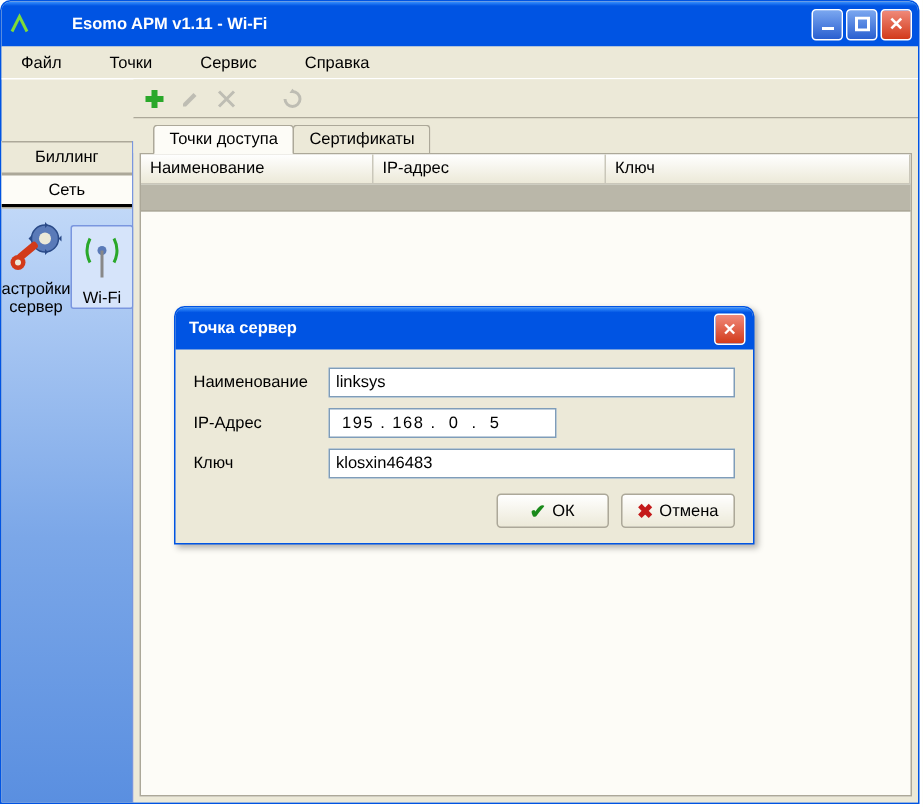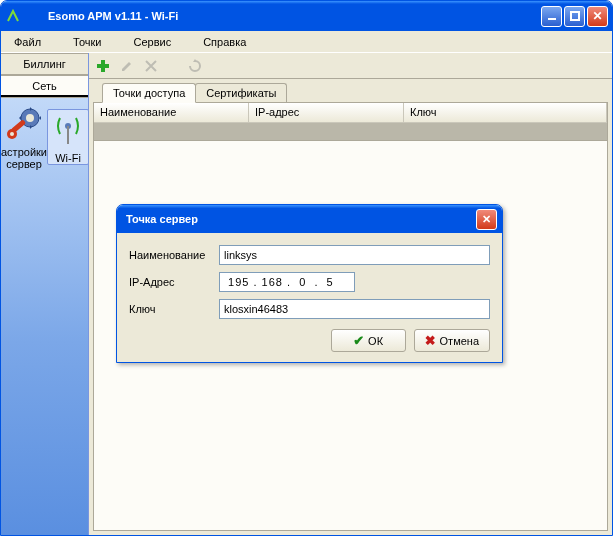--- a/index.html
+++ b/index.html
@@ -11,21 +11,21 @@
 .titlebar .t-title { flex: 1; margin-left: 22px; }
 .winbtns { display: flex; gap: 2px; }
 .winbtn { width: 21px; height: 21px; border-radius: 3px; border: 1px solid #fff; display: flex; align-items: center; justify-content: center; color: #fff; font-weight: bold; font-size: 12px; }
 .winbtn.min, .winbtn.max { background: linear-gradient(to bottom,#7aa7f0,#2a5fd0); }
 .winbtn.close { background: linear-gradient(to bottom,#f08a7a,#d23a1a); }
 
 .menubar { height: 22px; background: #ece9d8; display: flex; align-items: center; padding: 2px 6px; gap: 18px; border-bottom: 1px solid #fff; }
 .menuitem { padding: 2px 7px; cursor: default; }
 
 .appbody { display: flex; height: calc(100% - 52px); }
-.sidebar { width: 88px; background: linear-gradient(to bottom,#cfe2fb 0%, #7ba7e8 60%, #5a8fe0 100%); border-right: 1px solid #7a96df; display: flex; flex-direction: column; }
+.sidebar { width: 88px; background: linear-gradient(to bottom,#cfe2fb 0%, #7ba7e8 60%, #5a8fe0 100%); border-right: 1px solid #7a96df; display: flex; flex-direction: column; margin-top: 41px; }
 .side-top { background: #ece9d8; border-bottom: 1px solid #aca899; }
 .side-btn { height: 22px; display: flex; align-items: center; justify-content: center; border: 1px solid #aca899; border-left: none; border-right: none; background: #ece9d8; font-size: 11px; }
 .side-btn.sel { background: #fdfcf7; border-bottom: 2px solid #000000; text-align: right; }
 .tool-group { display: flex; flex-direction: row; align-items: center; padding-top: 6px; }
 .tool-item { width: 82px; text-align: center; margin-bottom: 6px; font-size: 11px; color: #000; }
 .tool-item .ico { width: 40px; height: 40px; margin: 0 auto 2px auto; display: flex; align-items: center; justify-content: center; }
 .tool-item.sel { background: #d6e4fa; border: 1px solid #7a96df; border-radius: 2px; }
 
 .mainarea { flex: 1; background: #ece9d8; display: flex; flex-direction: column; padding: 0; }
 .toolbar { height: 26px; display: flex; align-items: center; padding: 2px 6px; gap: 8px; background: #ece9d8; border-bottom: 1px solid #aca899; }
@@ -40,21 +40,21 @@
 .grid-row { height: 18px; background: #bab7a9; border-bottom: 1px solid #aca899; }
 
 .dialog { position: absolute; left: 115px; top: 203px; width: 387px; border: 1px solid #0054e3; border-radius: 7px 7px 0 0; background: #ece9d8; box-shadow: 2px 2px 4px rgba(0,0,0,.3); }
 .dlg-title { height: 28px; background: linear-gradient(to bottom,#3a93ff 0%,#0054e3 12%,#0054e3 100%); display: flex; align-items: center; padding: 0 5px; color: #fff; font-weight: bold; font-size: 13px; border-radius: 6px 6px 0 0; }
 .dlg-title .t { flex: 1; padding-left: 4px; }
 .dlg-close { width: 21px; height: 21px; background: linear-gradient(to bottom,#f08a7a,#d23a1a); border: 1px solid #fff; border-radius: 3px; display: flex; align-items: center; justify-content: center; color: #fff; font-weight: bold; }
 .dlg-body { padding: 12px 12px 10px 12px; }
 .form-row { display: flex; align-items: center; margin-bottom: 7px; }
 .form-label { width: 90px; font-size: 11px; }
 .form-input { flex: 1; height: 20px; border: 1px solid #7f9db9; background: #fff; padding: 2px 4px; font-size: 11px; }
-.ip-input { width: 136px; height: 20px; border: 1px solid #7f9db9; background: #fff; padding: 2px 4px; font-size: 11px; text-align: left; letter-spacing: 1px; }
+.ip-input { width: 152px; height: 20px; border: 1px solid #7f9db9; background: #fff; padding: 2px 4px; font-size: 11px; text-align: left; letter-spacing: 1px; }
 .dlg-btns { display: flex; justify-content: flex-end; gap: 8px; margin-top: 10px; }
 .btn { min-width: 75px; height: 23px; background: linear-gradient(to bottom,#fff,#ece9d8); border: 1px solid #aca899; border-radius: 3px; display: flex; align-items: center; justify-content: center; gap: 4px; padding: 0 10px; font-size: 11px; }
 .btn .chk { color: #1a8a1a; font-weight: bold; font-size: 13px; }
 .btn .xm { color: #c41a1a; font-weight: bold; font-size: 13px; }
 </style>
 </head>
 <body>
 
 <div class="window">
   <div class="titlebar">

